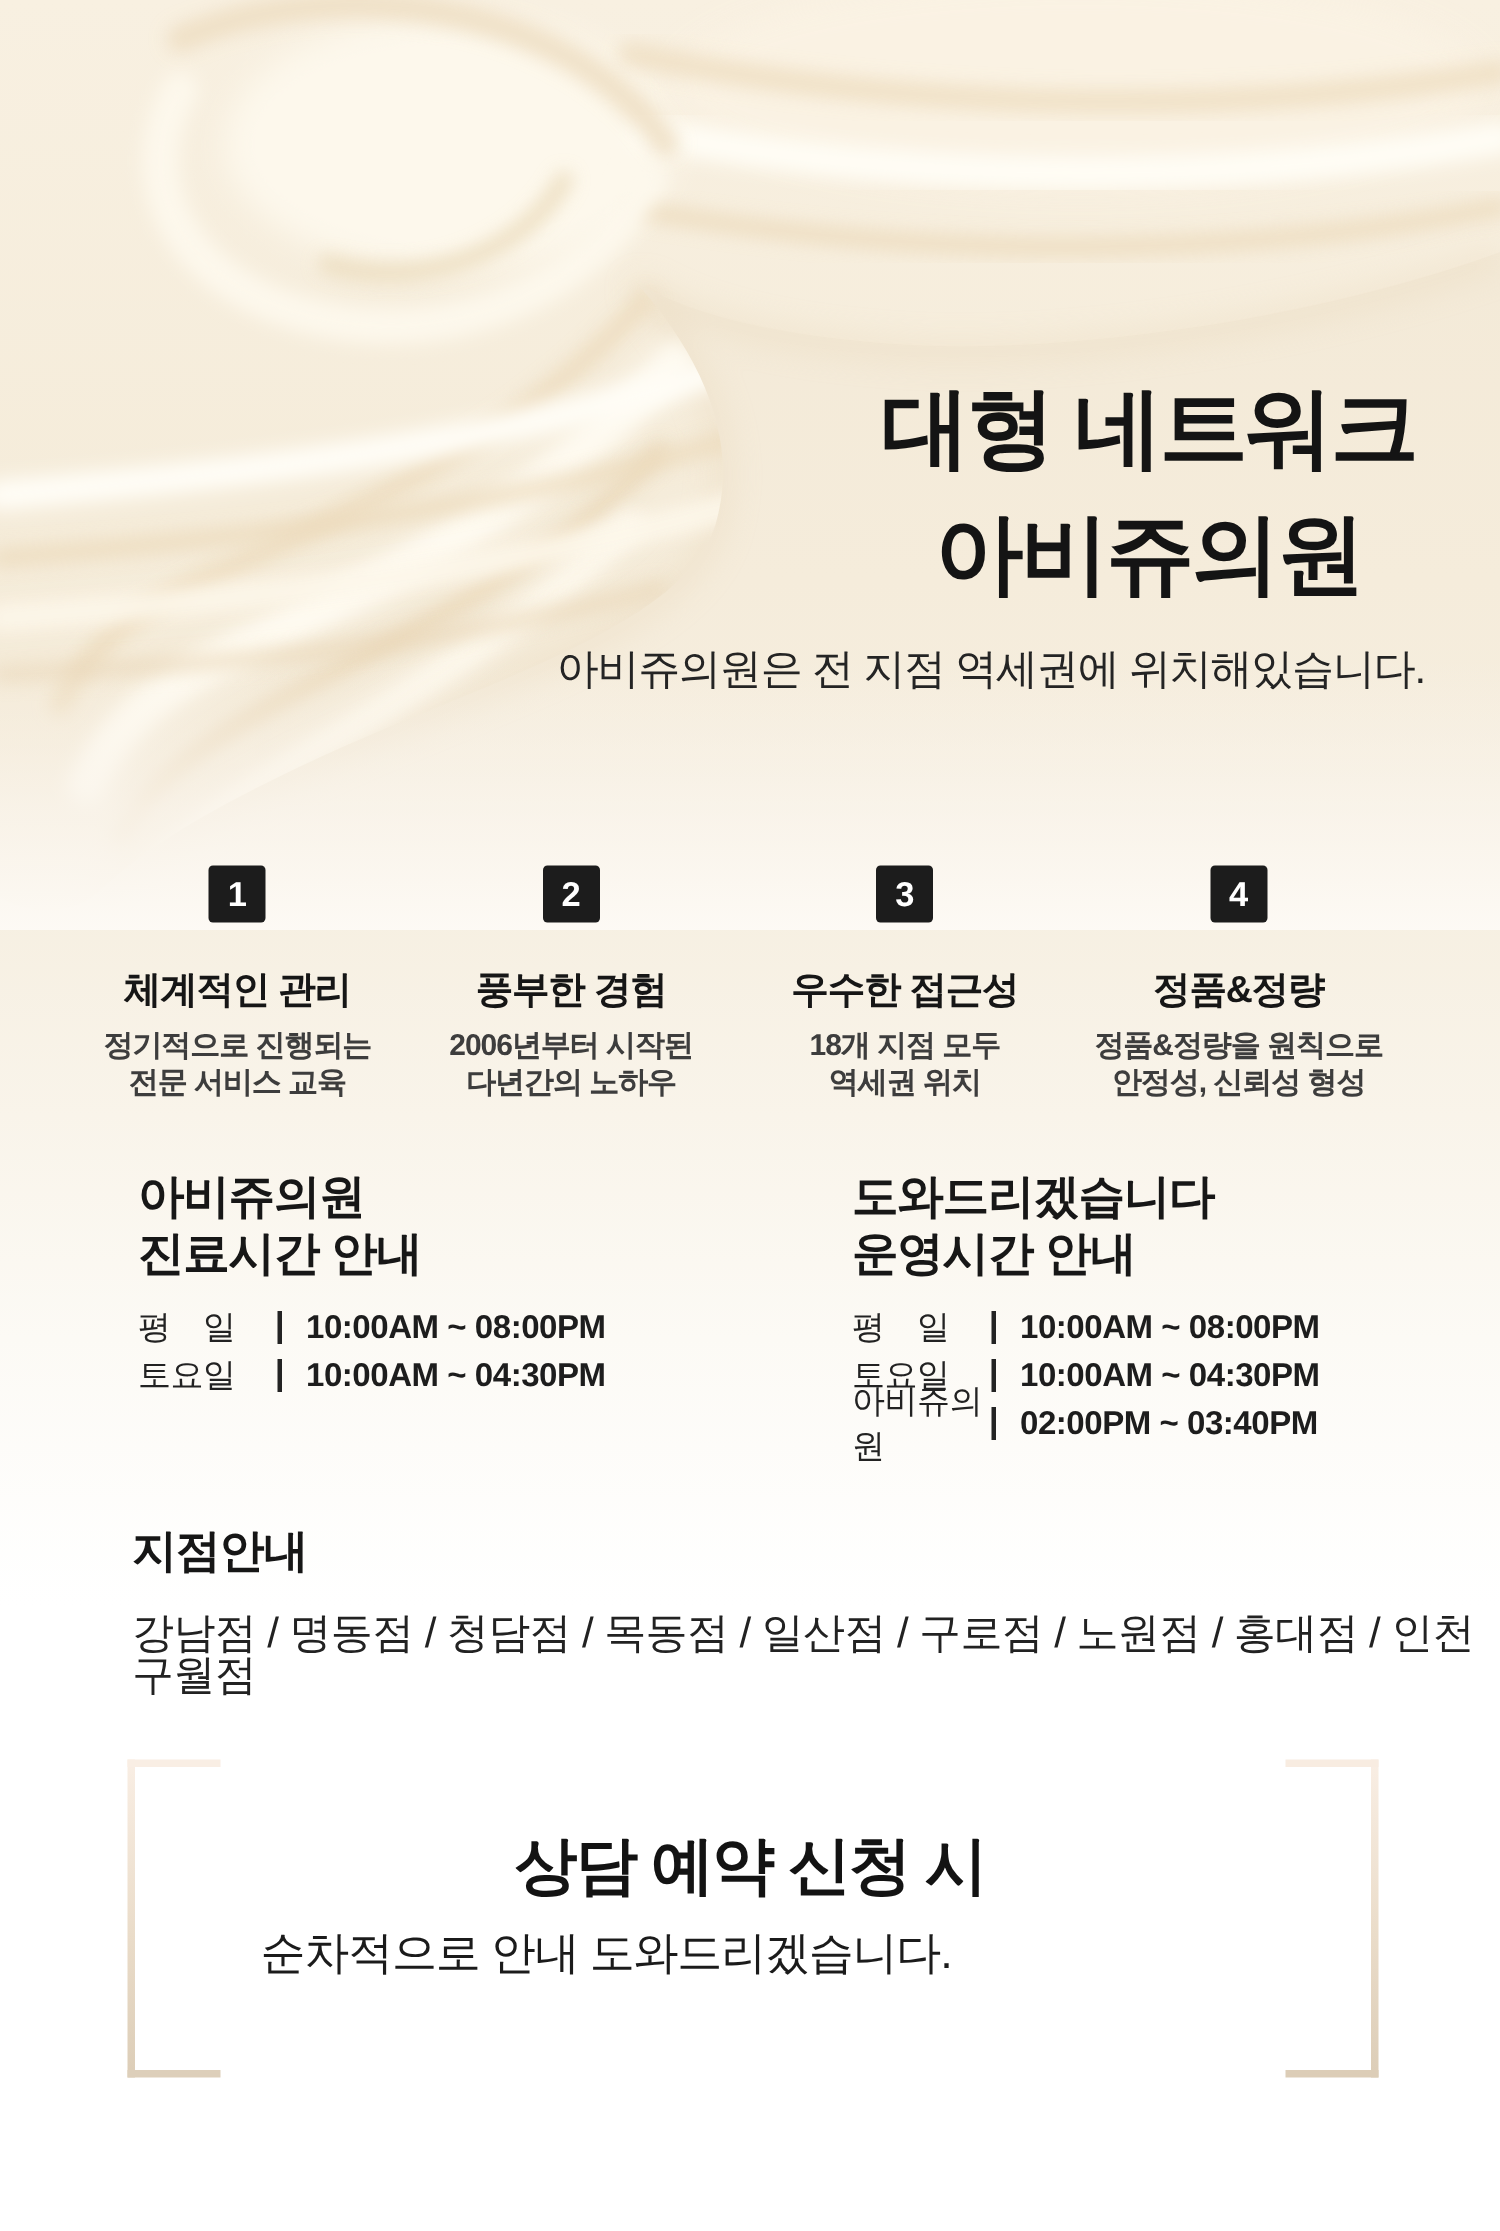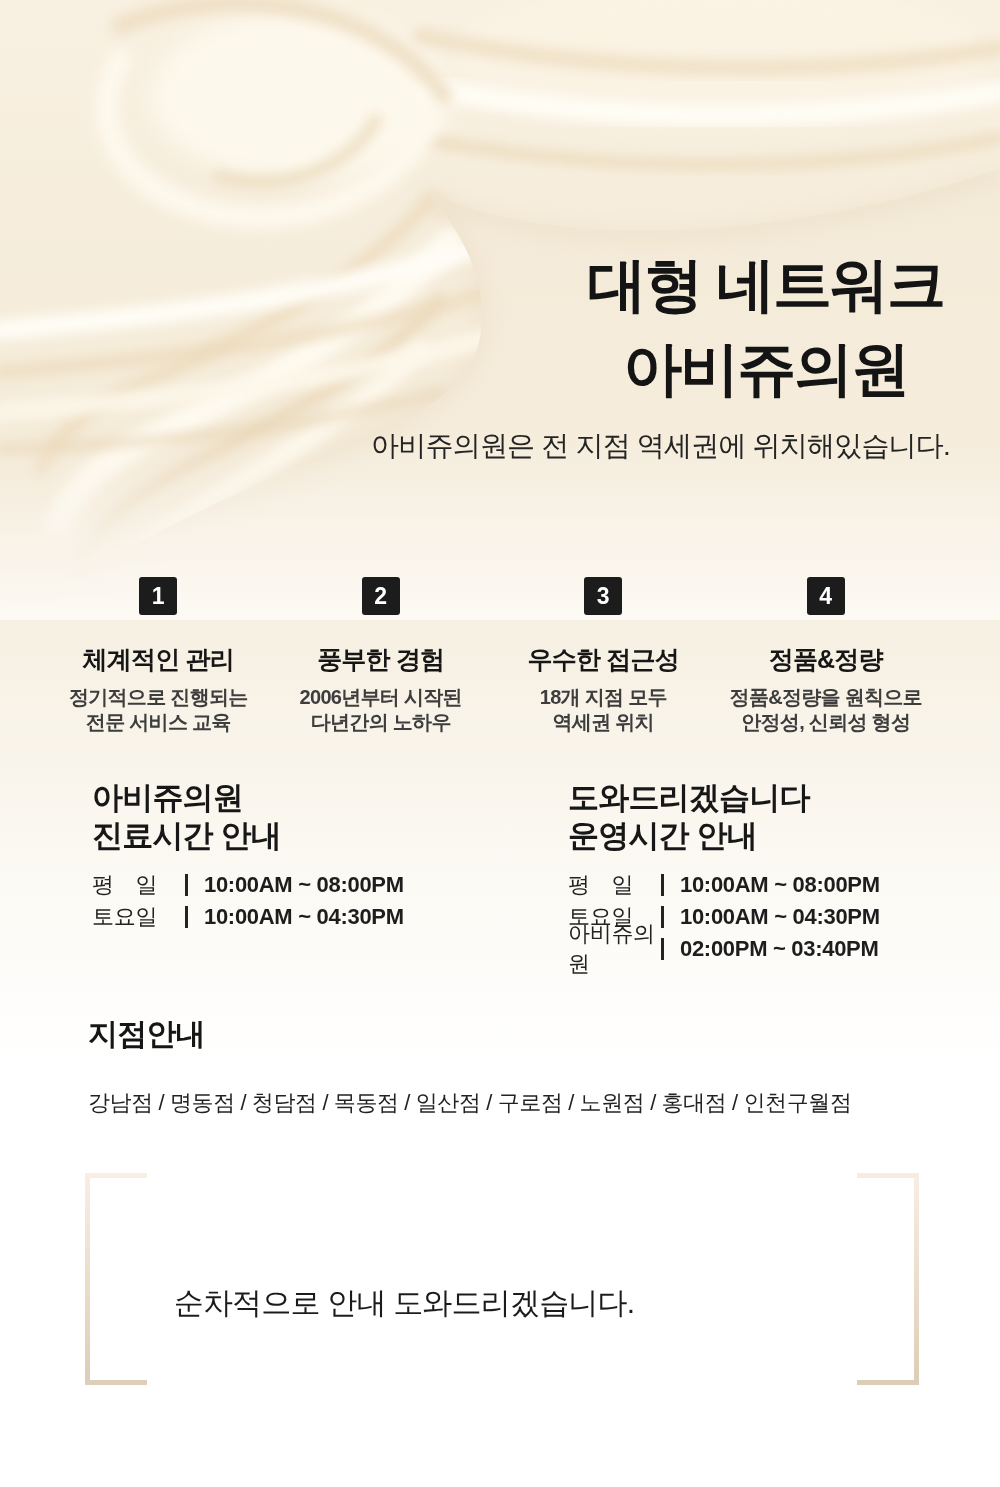--- a/index.html
+++ b/index.html
@@ -39,21 +39,21 @@
   .h-title{font-size:31px;line-height:38px;font-weight:800;letter-spacing:-0.8px;color:#171717;}
   .h-rows{margin-top:14px;}
   .h-row{display:flex;align-items:center;height:32px;font-size:22px;letter-spacing:-0.3px;}
   .h-label{width:93px;font-weight:500;color:#222222;}
   .h-div{width:3px;height:22px;background:#232323;margin-right:16px;flex:none;}
   .h-time{font-weight:600;color:#1d1d1d;}
 
   
   .branches{position:absolute;left:88px;top:1014px;}
   .b-title{font-size:30px;font-weight:800;letter-spacing:-0.8px;color:#161616;}
-  .b-list{margin-top:34px;font-size:22px;line-height:27.5px;font-weight:500;letter-spacing:-0.4px;color:#222222;}
+  .b-list{margin-top:20px;font-size:28px;line-height:27.5px;font-weight:500;letter-spacing:-0.4px;color:#222222;}
 
   
   .cta-frame{position:absolute;left:85px;top:1173px;width:834px;height:212px;}
   .cf-side{position:absolute;top:0;bottom:0;width:5px;background:linear-gradient(180deg,#f9eee4 0%,#eadcc9 55%,#dccdb7 100%);}
   .cf-side.l{left:0;} .cf-side.r{right:0;}
   .cf-corner{position:absolute;height:5px;width:62px;}
   .cf-corner.tl{left:0;top:0;background:#f9eee4;}
   .cf-corner.tr{right:0;top:0;background:#f8ece1;}
   .cf-corner.bl{left:0;bottom:0;background:#ddcfba;}
   .cf-corner.br{right:0;bottom:0;background:#dccdb7;}
@@ -214,15 +214,16 @@
   </div>
 
   <div class="cta-frame">
     <span class="cf-side l"></span>
     <span class="cf-side r"></span>
     <span class="cf-corner tl"></span>
     <span class="cf-corner tr"></span>
     <span class="cf-corner bl"></span>
     <span class="cf-corner br"></span>
   </div>
+  <div class="cta-title">상담 예약 신청 시</div>
   <div class="cta-sub">순차적으로 안내 도와드리겠습니다.</div>
 
 </div>
 
 </body></html>

